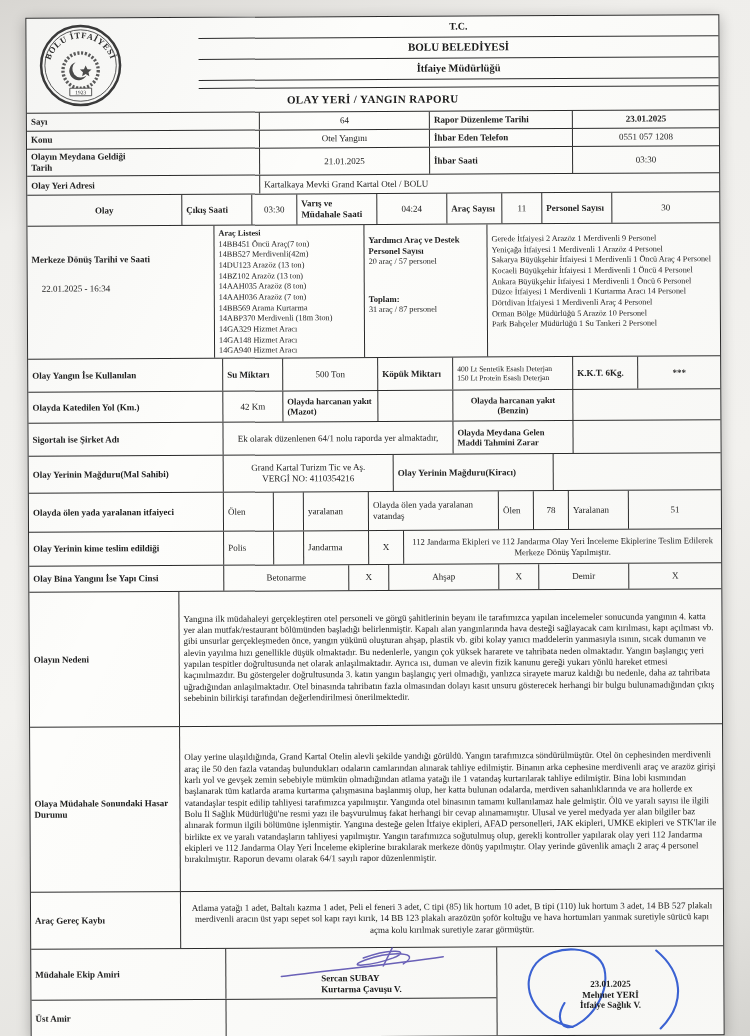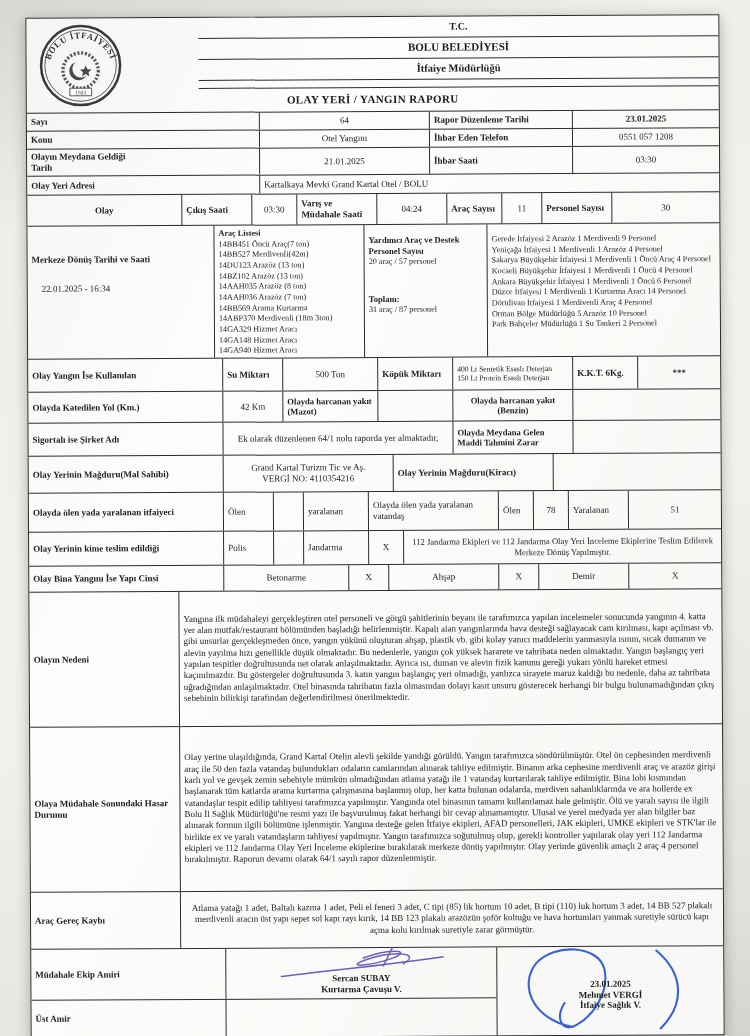--- a/index.html
+++ b/index.html
@@ -30,21 +30,21 @@
   
   .hdr{position:relative;}
   .hdr-right{margin-left:172px;display:flex;flex-direction:column;}
   .hline{border-bottom:1px solid #2b2b2b;display:flex;align-items:center;justify-content:center;text-align:center;}
   .title-band{height:23px;display:flex;align-items:center;justify-content:center;
     border-bottom:1px solid #2b2b2b;font-weight:bold;font-size:11px;letter-spacing:.4px;}
   .logo-box{position:absolute;left:12px;top:5px;width:84px;height:84px;}
   
   .sig-mid{position:relative;}
   .sig-mid svg{position:absolute;left:50%;top:-2px;transform:translateX(-50%);}
-  .sig-names{position:relative;z-index:2;margin-top:22px;text-align:center;}
+  .sig-names{position:relative;z-index:2;margin-top:22px;text-align:left;}
   .sig-right{position:relative;}
   .sig-right svg{position:absolute;left:50%;top:-2px;transform:translateX(-50%);}
   .sig-right-text{position:relative;z-index:2;text-align:center;margin-top:8px;font-weight:bold;}
   .muted-scan{position:absolute;inset:0;pointer-events:none;
     background:linear-gradient(115deg,rgba(90,90,90,.05),rgba(255,255,255,0) 30%,rgba(120,120,110,.04) 80%);}
 </style>
 </head>
 <body>
 
 <div class="paper">
@@ -255,18 +255,18 @@
     </div>
     <div class="c end ctr sig-right" style="border-left:1px solid #2b2b2b;border-right:none;">
       <svg width="200" height="86" viewBox="0 0 200 86">
         <g fill="none" stroke="#2b55cf" stroke-width="2.1" stroke-linecap="round" opacity="0.92">
           <path d="M62 82 C22 74 8 40 26 18 C44 -2 88 0 94 24 C99 46 84 70 66 80 C52 88 44 74 54 58"></path>
           <path d="M146 6 C172 28 176 58 150 84"></path>
         </g>
       </svg>
       <div class="sig-right-text">
         <div>23.01.2025</div>
-        <div>Mehmet VERGİ</div>
+        <div>Mehmet YERİ</div>
         <div>İtfaiye Sağlık V.</div>
       </div>
     </div>
   </div>
 </div>
 
 </body></html>

